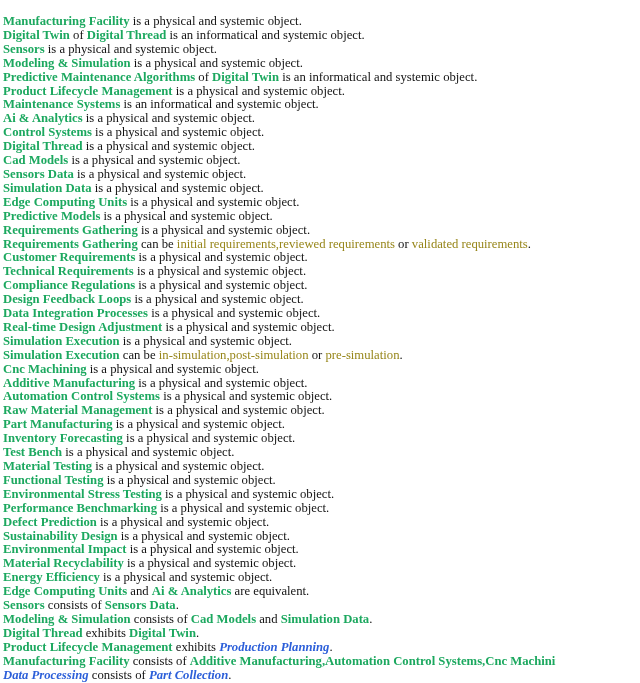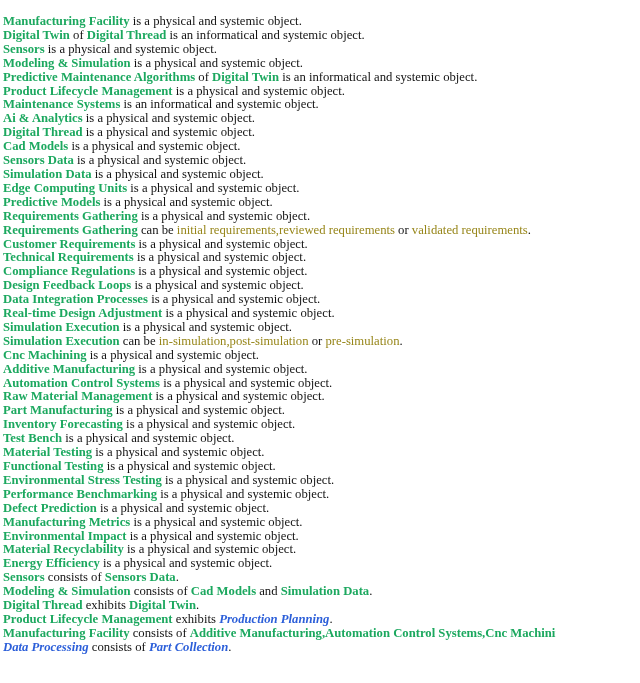--- a/index.html
+++ b/index.html
@@ -43,20 +43,21 @@
 <main>
   <div>
       <div class="line"><span class="seg seg-green">Manufacturing Facility</span><span class="seg seg-black"> is a physical and systemic object.</span></div>
       <div class="line"><span class="seg seg-green">Digital Twin</span><span class="seg seg-black"> of </span><span class="seg seg-green">Digital Thread</span><span class="seg seg-black"> is an informatical and systemic object.</span></div>
       <div class="line"><span class="seg seg-green">Sensors</span><span class="seg seg-black"> is a physical and systemic object.</span></div>
       <div class="line"><span class="seg seg-green">Modeling &amp; Simulation</span><span class="seg seg-black"> is a physical and systemic object.</span></div>
       <div class="line"><span class="seg seg-green">Predictive Maintenance Algorithms</span><span class="seg seg-black"> of </span><span class="seg seg-green">Digital Twin</span><span class="seg seg-black"> is an informatical and systemic object.</span></div>
       <div class="line"><span class="seg seg-green">Product Lifecycle Management</span><span class="seg seg-black"> is a physical and systemic object.</span></div>
       <div class="line"><span class="seg seg-green">Maintenance Systems</span><span class="seg seg-black"> is an informatical and systemic object.</span></div>
       <div class="line"><span class="seg seg-green">Ai &amp; Analytics</span><span class="seg seg-black"> is a physical and systemic object.</span></div>
+      <div class="line"><span class="seg seg-green">Control Systems</span><span class="seg seg-black"> is a physical and systemic object.</span></div>
       <div class="line"><span class="seg seg-green">Digital Thread</span><span class="seg seg-black"> is a physical and systemic object.</span></div>
       <div class="line"><span class="seg seg-green">Cad Models</span><span class="seg seg-black"> is a physical and systemic object.</span></div>
       <div class="line"><span class="seg seg-green">Sensors Data</span><span class="seg seg-black"> is a physical and systemic object.</span></div>
       <div class="line"><span class="seg seg-green">Simulation Data</span><span class="seg seg-black"> is a physical and systemic object.</span></div>
       <div class="line"><span class="seg seg-green">Edge Computing Units</span><span class="seg seg-black"> is a physical and systemic object.</span></div>
       <div class="line"><span class="seg seg-green">Predictive Models</span><span class="seg seg-black"> is a physical and systemic object.</span></div>
       <div class="line"><span class="seg seg-green">Requirements Gathering</span><span class="seg seg-black"> is a physical and systemic object.</span></div>
       <div class="line"><span class="seg seg-green">Requirements Gathering</span><span class="seg seg-black"> can be </span><span class="seg seg-olive">initial requirements,reviewed requirements</span><span class="seg seg-black"> or </span><span class="seg seg-olive">validated requirements</span><span class="seg seg-black">.</span></div>
       <div class="line"><span class="seg seg-green">Customer Requirements</span><span class="seg seg-black"> is a physical and systemic object.</span></div>
       <div class="line"><span class="seg seg-green">Technical Requirements</span><span class="seg seg-black"> is a physical and systemic object.</span></div>
@@ -71,24 +72,25 @@
       <div class="line"><span class="seg seg-green">Automation Control Systems</span><span class="seg seg-black"> is a physical and systemic object.</span></div>
       <div class="line"><span class="seg seg-green">Raw Material Management</span><span class="seg seg-black"> is a physical and systemic object.</span></div>
       <div class="line"><span class="seg seg-green">Part Manufacturing</span><span class="seg seg-black"> is a physical and systemic object.</span></div>
       <div class="line"><span class="seg seg-green">Inventory Forecasting</span><span class="seg seg-black"> is a physical and systemic object.</span></div>
       <div class="line"><span class="seg seg-green">Test Bench</span><span class="seg seg-black"> is a physical and systemic object.</span></div>
       <div class="line"><span class="seg seg-green">Material Testing</span><span class="seg seg-black"> is a physical and systemic object.</span></div>
       <div class="line"><span class="seg seg-green">Functional Testing</span><span class="seg seg-black"> is a physical and systemic object.</span></div>
       <div class="line"><span class="seg seg-green">Environmental Stress Testing</span><span class="seg seg-black"> is a physical and systemic object.</span></div>
       <div class="line"><span class="seg seg-green">Performance Benchmarking</span><span class="seg seg-black"> is a physical and systemic object.</span></div>
       <div class="line"><span class="seg seg-green">Defect Prediction</span><span class="seg seg-black"> is a physical and systemic object.</span></div>
-      <div class="line"><span class="seg seg-green">Manufacturing Metrics</span><span class="seg seg-black"> is a physical and systemic object.</span></div>
+      <div class="line"><span class="seg seg-green">Sustainability Design</span><span class="seg seg-black"> is a physical and systemic object.</span></div>
       <div class="line"><span class="seg seg-green">Environmental Impact</span><span class="seg seg-black"> is a physical and systemic object.</span></div>
       <div class="line"><span class="seg seg-green">Material Recyclability</span><span class="seg seg-black"> is a physical and systemic object.</span></div>
       <div class="line"><span class="seg seg-green">Energy Efficiency</span><span class="seg seg-black"> is a physical and systemic object.</span></div>
+      <div class="line"><span class="seg seg-green">Edge Computing Units</span><span class="seg seg-black"> and </span><span class="seg seg-green">Ai &amp; Analytics</span><span class="seg seg-black"> are equivalent.</span></div>
       <div class="line"><span class="seg seg-green">Sensors</span><span class="seg seg-black"> consists of </span><span class="seg seg-green">Sensors Data</span><span class="seg seg-black">.</span></div>
       <div class="line"><span class="seg seg-green">Modeling &amp; Simulation</span><span class="seg seg-black"> consists of </span><span class="seg seg-green">Cad Models</span><span class="seg seg-black"> and </span><span class="seg seg-green">Simulation Data</span><span class="seg seg-black">.</span></div>
       <div class="line"><span class="seg seg-green">Digital Thread</span><span class="seg seg-black"> exhibits </span><span class="seg seg-green">Digital Twin</span><span class="seg seg-black">.</span></div>
       <div class="line"><span class="seg seg-green">Product Lifecycle Management</span><span class="seg seg-black"> exhibits </span><span class="seg seg-blue">Production Planning</span><span class="seg seg-black">.</span></div>
       <div class="line"><span class="seg seg-green">Manufacturing Facility</span><span class="seg seg-black"> consists of </span><span class="seg seg-green">Additive Manufacturing,Automation Control Systems,Cnc Machining</span><span class="seg seg-black">, and </span><span class="seg seg-green">Sensors</span><span class="seg seg-black">.</span></div>
       <div class="line"><span class="seg seg-blue">Data Processing</span><span class="seg seg-black"> consists of </span><span class="seg seg-blue">Part Collection</span><span class="seg seg-black">.</span></div>
     </div>
 </main>
 
 </body></html>

